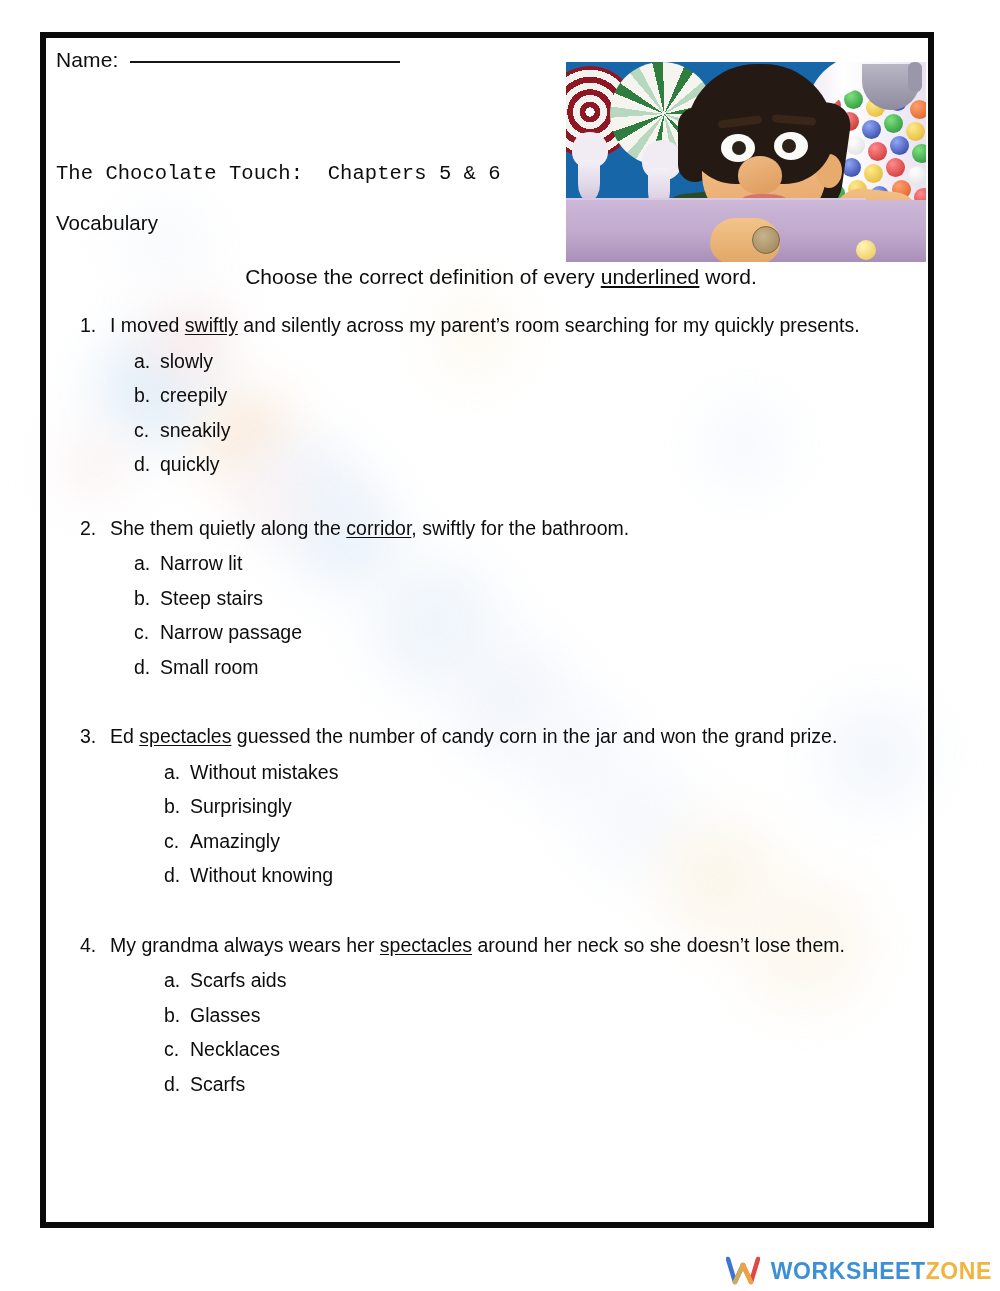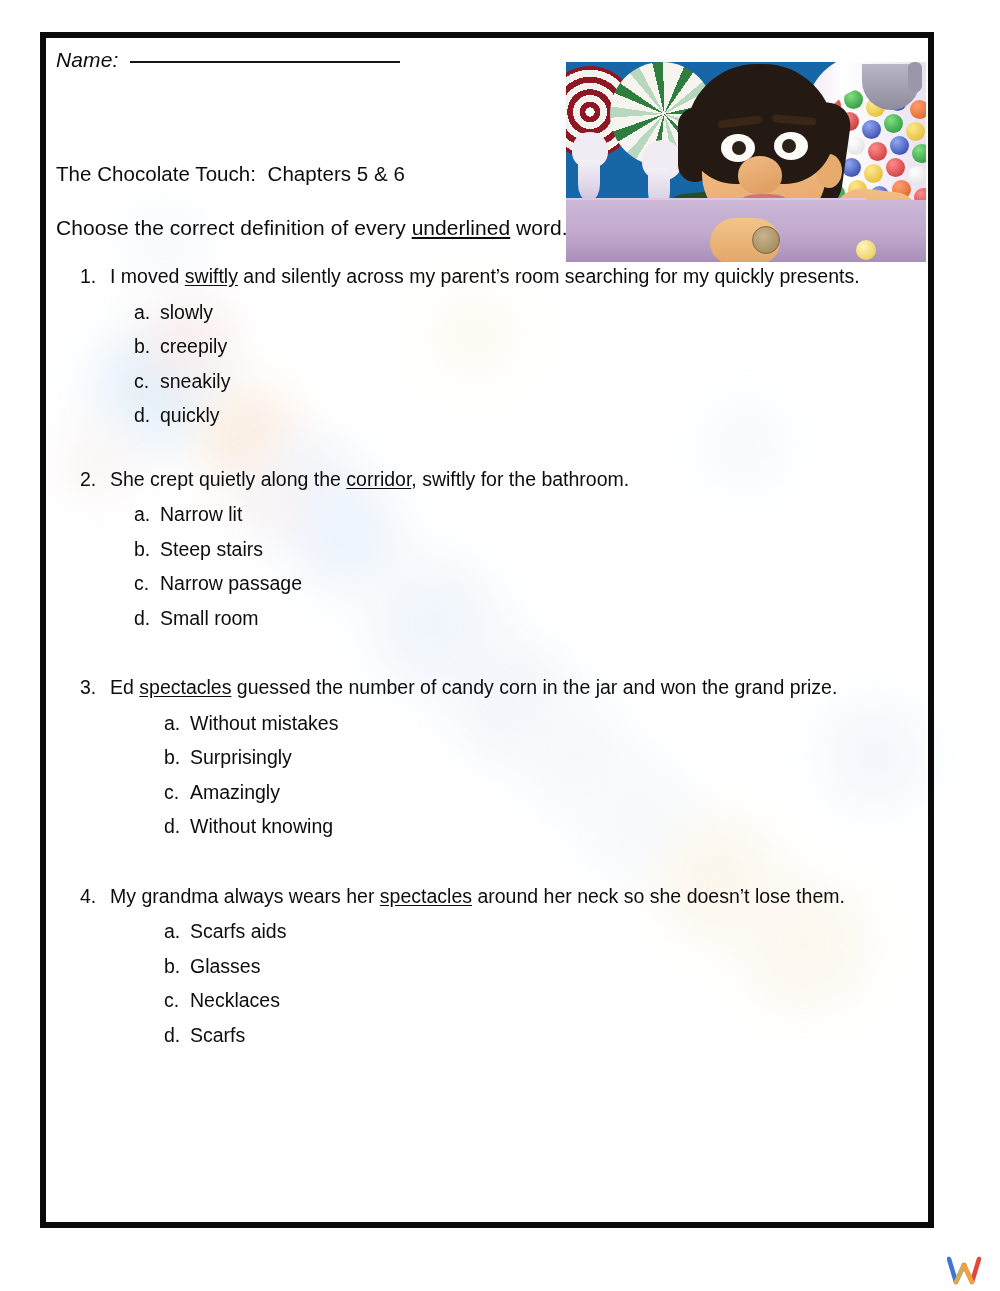--- a/index.html
+++ b/index.html
@@ -62,45 +62,47 @@
   }
 
   .name-row {
     display: flex;
     align-items: baseline;
     font-size: 21px;
     letter-spacing: 0.1px;
     margin-bottom: 0;
     height: 40px;
   }
-  .name-label { white-space: pre; font-style: italic; }
+  .name-label { white-space: pre; }
   .name-blank {
     display: inline-block;
     width: 270px;
     border-bottom: 2px solid #161616;
     margin-left: 12px;
     position: relative;
     top: -4px;
   }
 
   .title-line {
     font-size: 20.5px;
     margin-top: 74px;
     letter-spacing: 0.05px;
     white-space: pre;
+    font-family: Liberation Mono, monospace;
   }
   .subtitle-line {
     font-size: 20.5px;
     margin-top: 26px;
     letter-spacing: 0.05px;
   }
   .instruction-line {
     font-size: 21px;
     margin-top: 30px;
     letter-spacing: 0.05px;
+    text-align: center;
   }
 
   u, .u { text-decoration: underline; text-underline-offset: 2px; }
 
   .questions { margin-top: 20px; }
 
   .q-block { margin-bottom: 22px; }
   .q-block.indent-a { padding-left: 24px; }
   .q-block.indent-b { padding-left: 24px; }
 
@@ -436,20 +438,21 @@
 </div>
 
 <div class="content">
 
   <div class="name-row">
     <span class="name-label">Name:</span>
     <span class="name-blank"></span>
   </div>
 
   <div class="title-line">The Chocolate Touch:  Chapters 5 &amp; 6</div>
+  <div class="subtitle-line">Vocabulary</div>
 
   <div class="instruction-line">
     <span>Choose the correct definition of every </span><u>underlined</u><span> word.</span>
   </div>
 
   <div class="questions">
 
     <div class="q-block indent-a">
       <div class="q-line">
         <span class="q-num">1.</span>
@@ -471,21 +474,21 @@
         <div class="opt">
             <span class="opt-letter">d.</span>
             <span class="opt-text">quickly</span>
           </div>
       </div>
     </div>
 
     <div class="q-block indent-a" style="margin-top:30px;">
       <div class="q-line">
         <span class="q-num">2.</span>
-        <span class="q-text"><span>She crept quietly along the </span><u>corridor</u><span>, swiftly for the bathroom.</span></span>
+        <span class="q-text"><span>She them quietly along the </span><u>corridor</u><span>, swiftly for the bathroom.</span></span>
       </div>
       <div class="opts lvl1">
         <div class="opt">
             <span class="opt-letter">a.</span>
             <span class="opt-text">Narrow lit</span>
           </div>
         <div class="opt">
             <span class="opt-letter">b.</span>
             <span class="opt-text">Steep stairs</span>
           </div>
@@ -554,13 +557,14 @@
 </div>
 
 <div class="footer-logo">
   <div class="logo-mark">
     <svg width="34" height="30" viewBox="0 0 34 30">
       <path d="M2,3 L9,26 L17,9" stroke="#3d74d6" stroke-width="4.5" fill="none" stroke-linecap="round" stroke-linejoin="round"></path>
       <path d="M17,9 L25,26 L32,3" stroke="#e2483f" stroke-width="4.5" fill="none" stroke-linecap="round" stroke-linejoin="round"></path>
       <path d="M9,26 L17,9 L25,26" stroke="#f0b43f" stroke-width="4.5" fill="none" stroke-linecap="round" stroke-linejoin="round" opacity="0.85"></path>
     </svg>
   </div>
+  <div class="logo-text"><span class="logo-worksheet">WORKSHEET</span><span class="logo-zone">ZONE</span></div>
 </div>
 
 </body></html>

